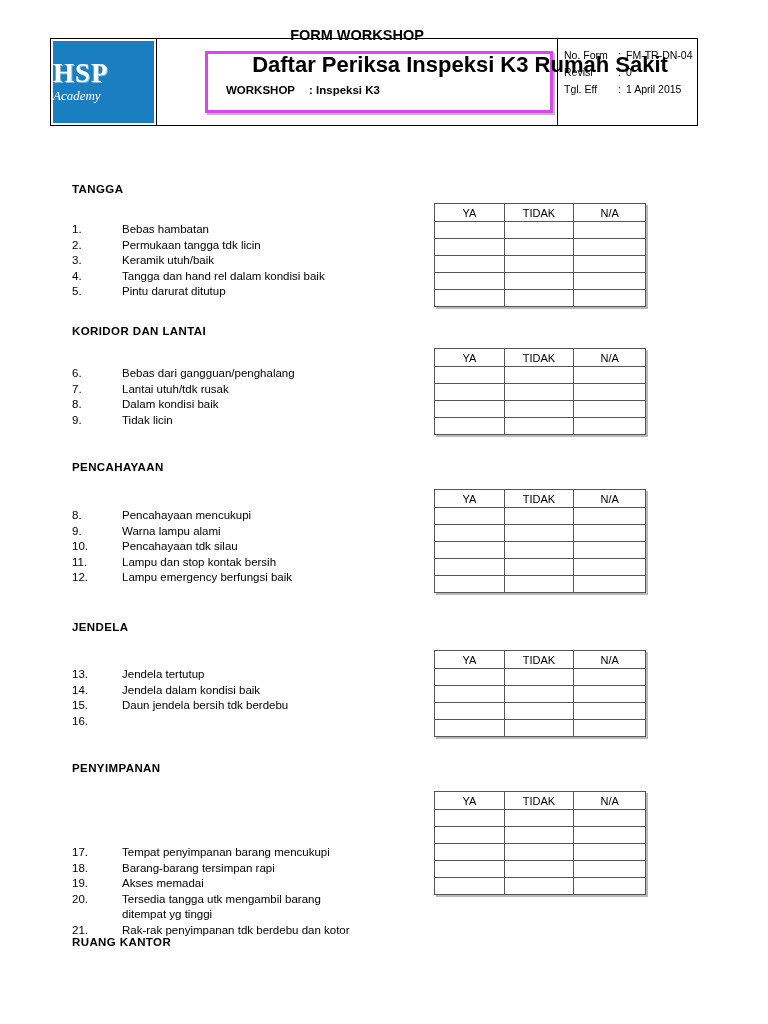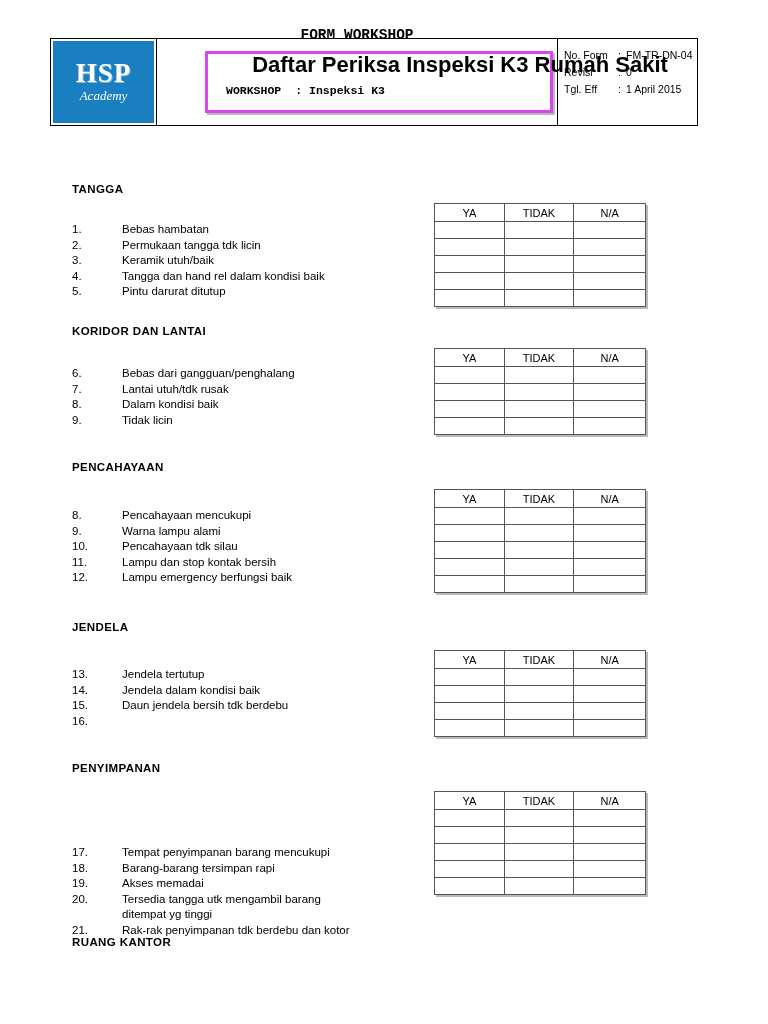--- a/index.html
+++ b/index.html
@@ -36,21 +36,20 @@
     align-items: center;
     justify-content: center;
     padding: 2px;
   }
   .logo-box {
     background: #1a7fc1;
     width: 100%;
     height: 100%;
     display: flex;
     flex-direction: column;
-    align-items: center;
     justify-content: center;
     color: #ffffff;
   }
   .logo-main {
     font-family: "Liberation Serif", serif;
     font-weight: bold;
     font-size: 27px;
     letter-spacing: 1px;
     line-height: 1;
     text-shadow: 1px 1px 0 rgba(255,255,255,.45);
@@ -61,21 +60,20 @@
     font-size: 13px;
     line-height: 1.3;
     margin-top: 1px;
   }
   .mid-cell {
     flex: 1;
     position: relative;
     display: flex;
     align-items: center;
     justify-content: center;
-    font-family: Liberation Mono, monospace;
   }
   .inner-box {
     position: absolute;
     left: 48px;
     top: 12px;
     right: 4px;
     bottom: 12px;
     border: 3px solid #d946ef;
     box-shadow: 2px 2px 0 #b9b9b9;
     box-sizing: border-box;

